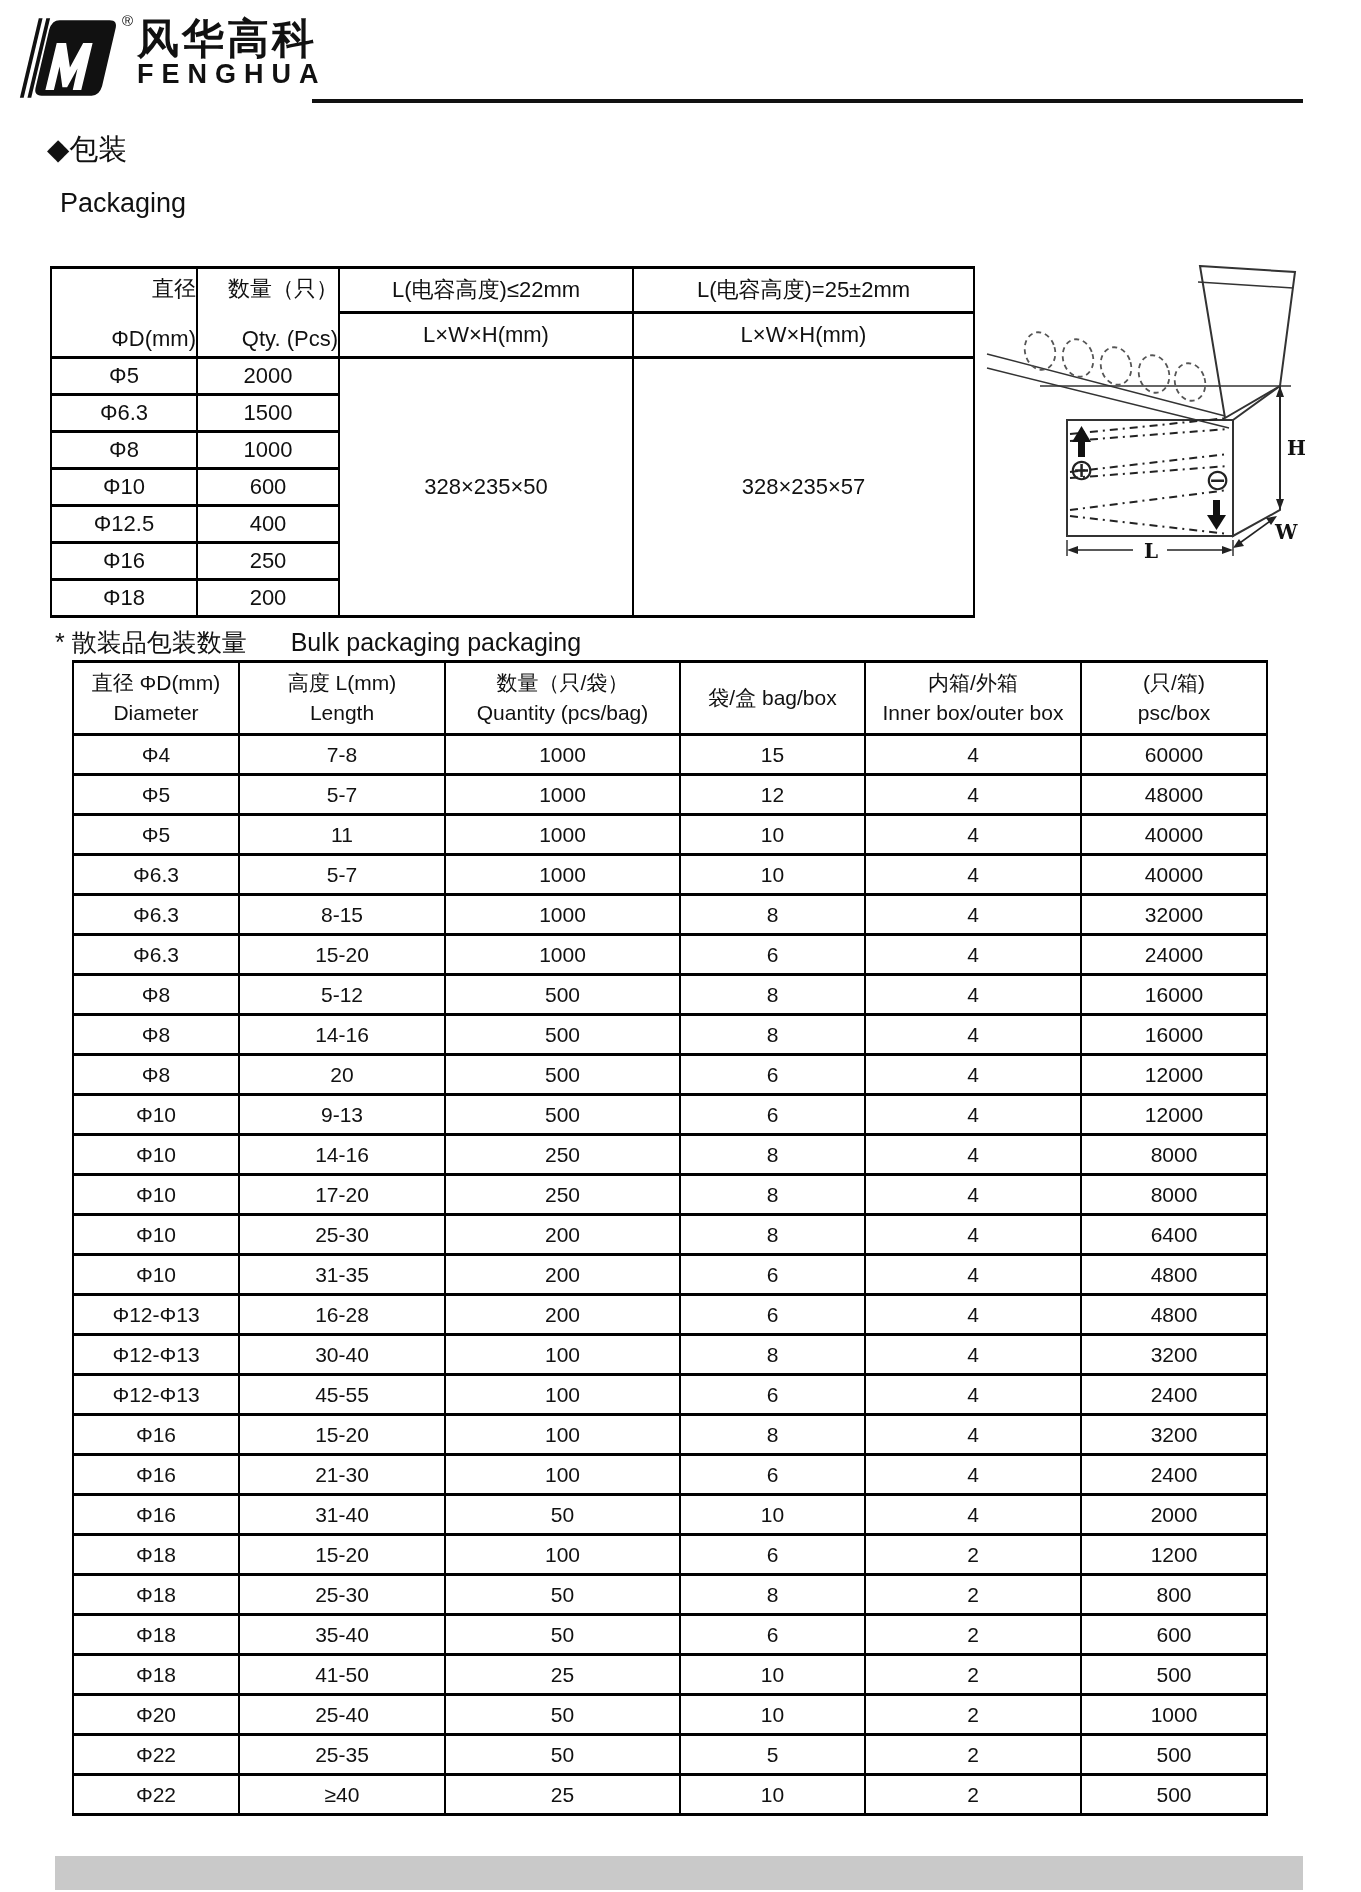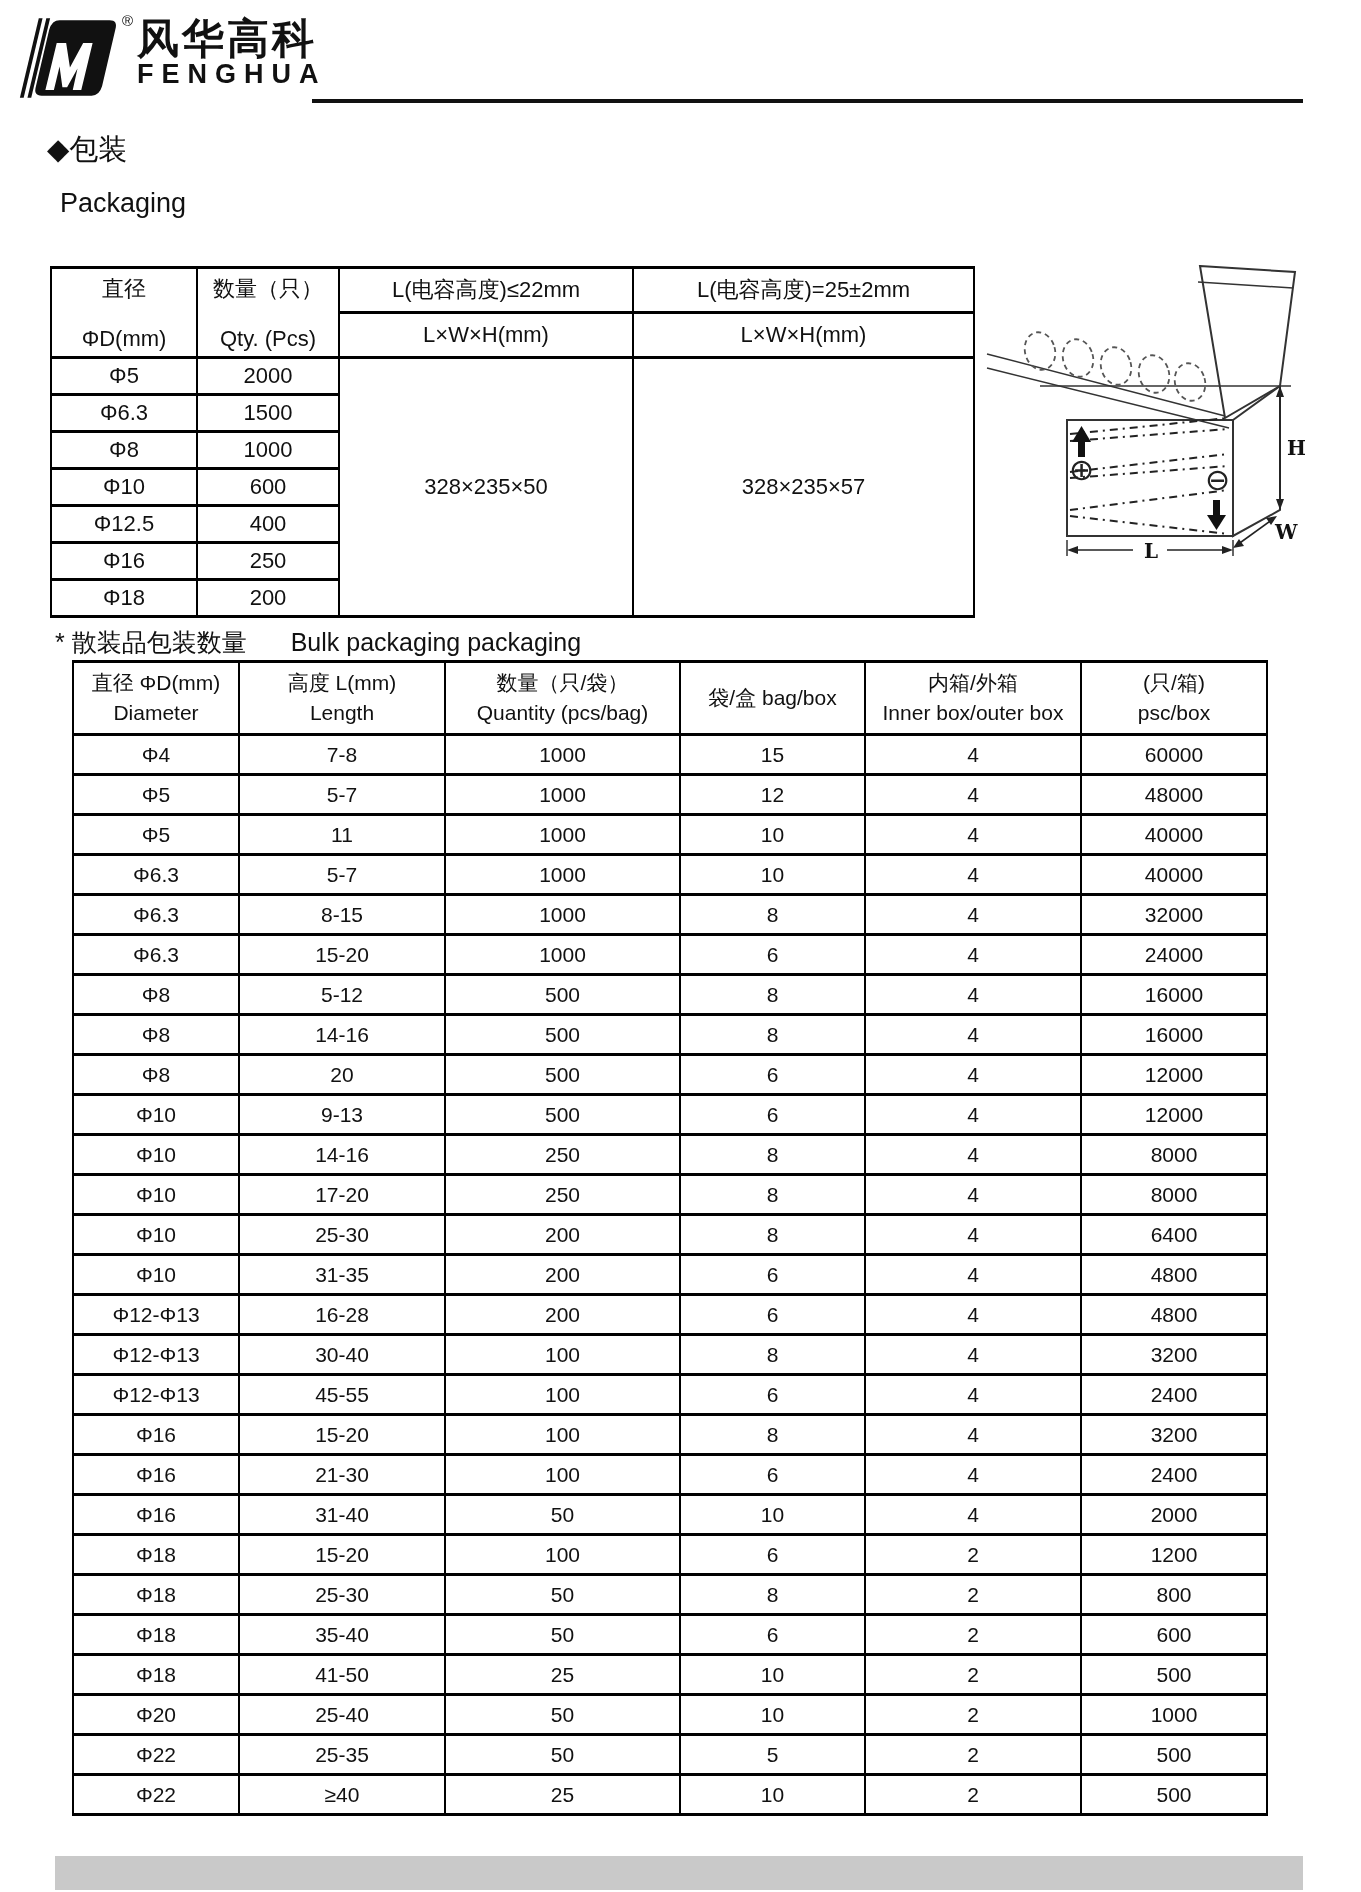--- a/index.html
+++ b/index.html
@@ -21,21 +21,21 @@
   .note .gap{display:inline-block;width:44px;}
   #taped-note{left:55px;top:230px;}
   #bulk-note{left:55px;top:626px;}
   
   table{border-collapse:collapse;table-layout:fixed;background:#fff;}
   td,th{border:2px solid #000;border-top-width:3px;border-bottom-width:3px;
         text-align:center;vertical-align:middle;padding:0;font-weight:normal;}
   #taped-table{position:absolute;left:50px;top:266px;width:923px;font-size:22px;}
   #taped-table thead td{height:42px;}
   #taped-table tbody tr{height:37px;}
-  #taped-table .twoline{display:flex;flex-direction:column;justify-content:center;gap:22px;}
+  #taped-table .twoline{display:flex;flex-direction:column;justify-content:center;gap:22px;text-align:right;}
   #bulk-table{position:absolute;left:72px;top:660px;width:1194px;font-size:21px;}
   #bulk-table thead td{height:70px;}
   #bulk-table tbody tr{height:40px;}
   .hl{display:block;line-height:1.45;}
   .hl:empty{display:none;}
   
   #pack-diagram{position:absolute;left:985px;top:258px;width:352px;height:316px;}
   #pack-diagram svg{width:100%;height:100%;}
   .ln{stroke:#333;stroke-width:2;fill:none;}
   .thin{stroke:#333;stroke-width:1.5;fill:none;}

